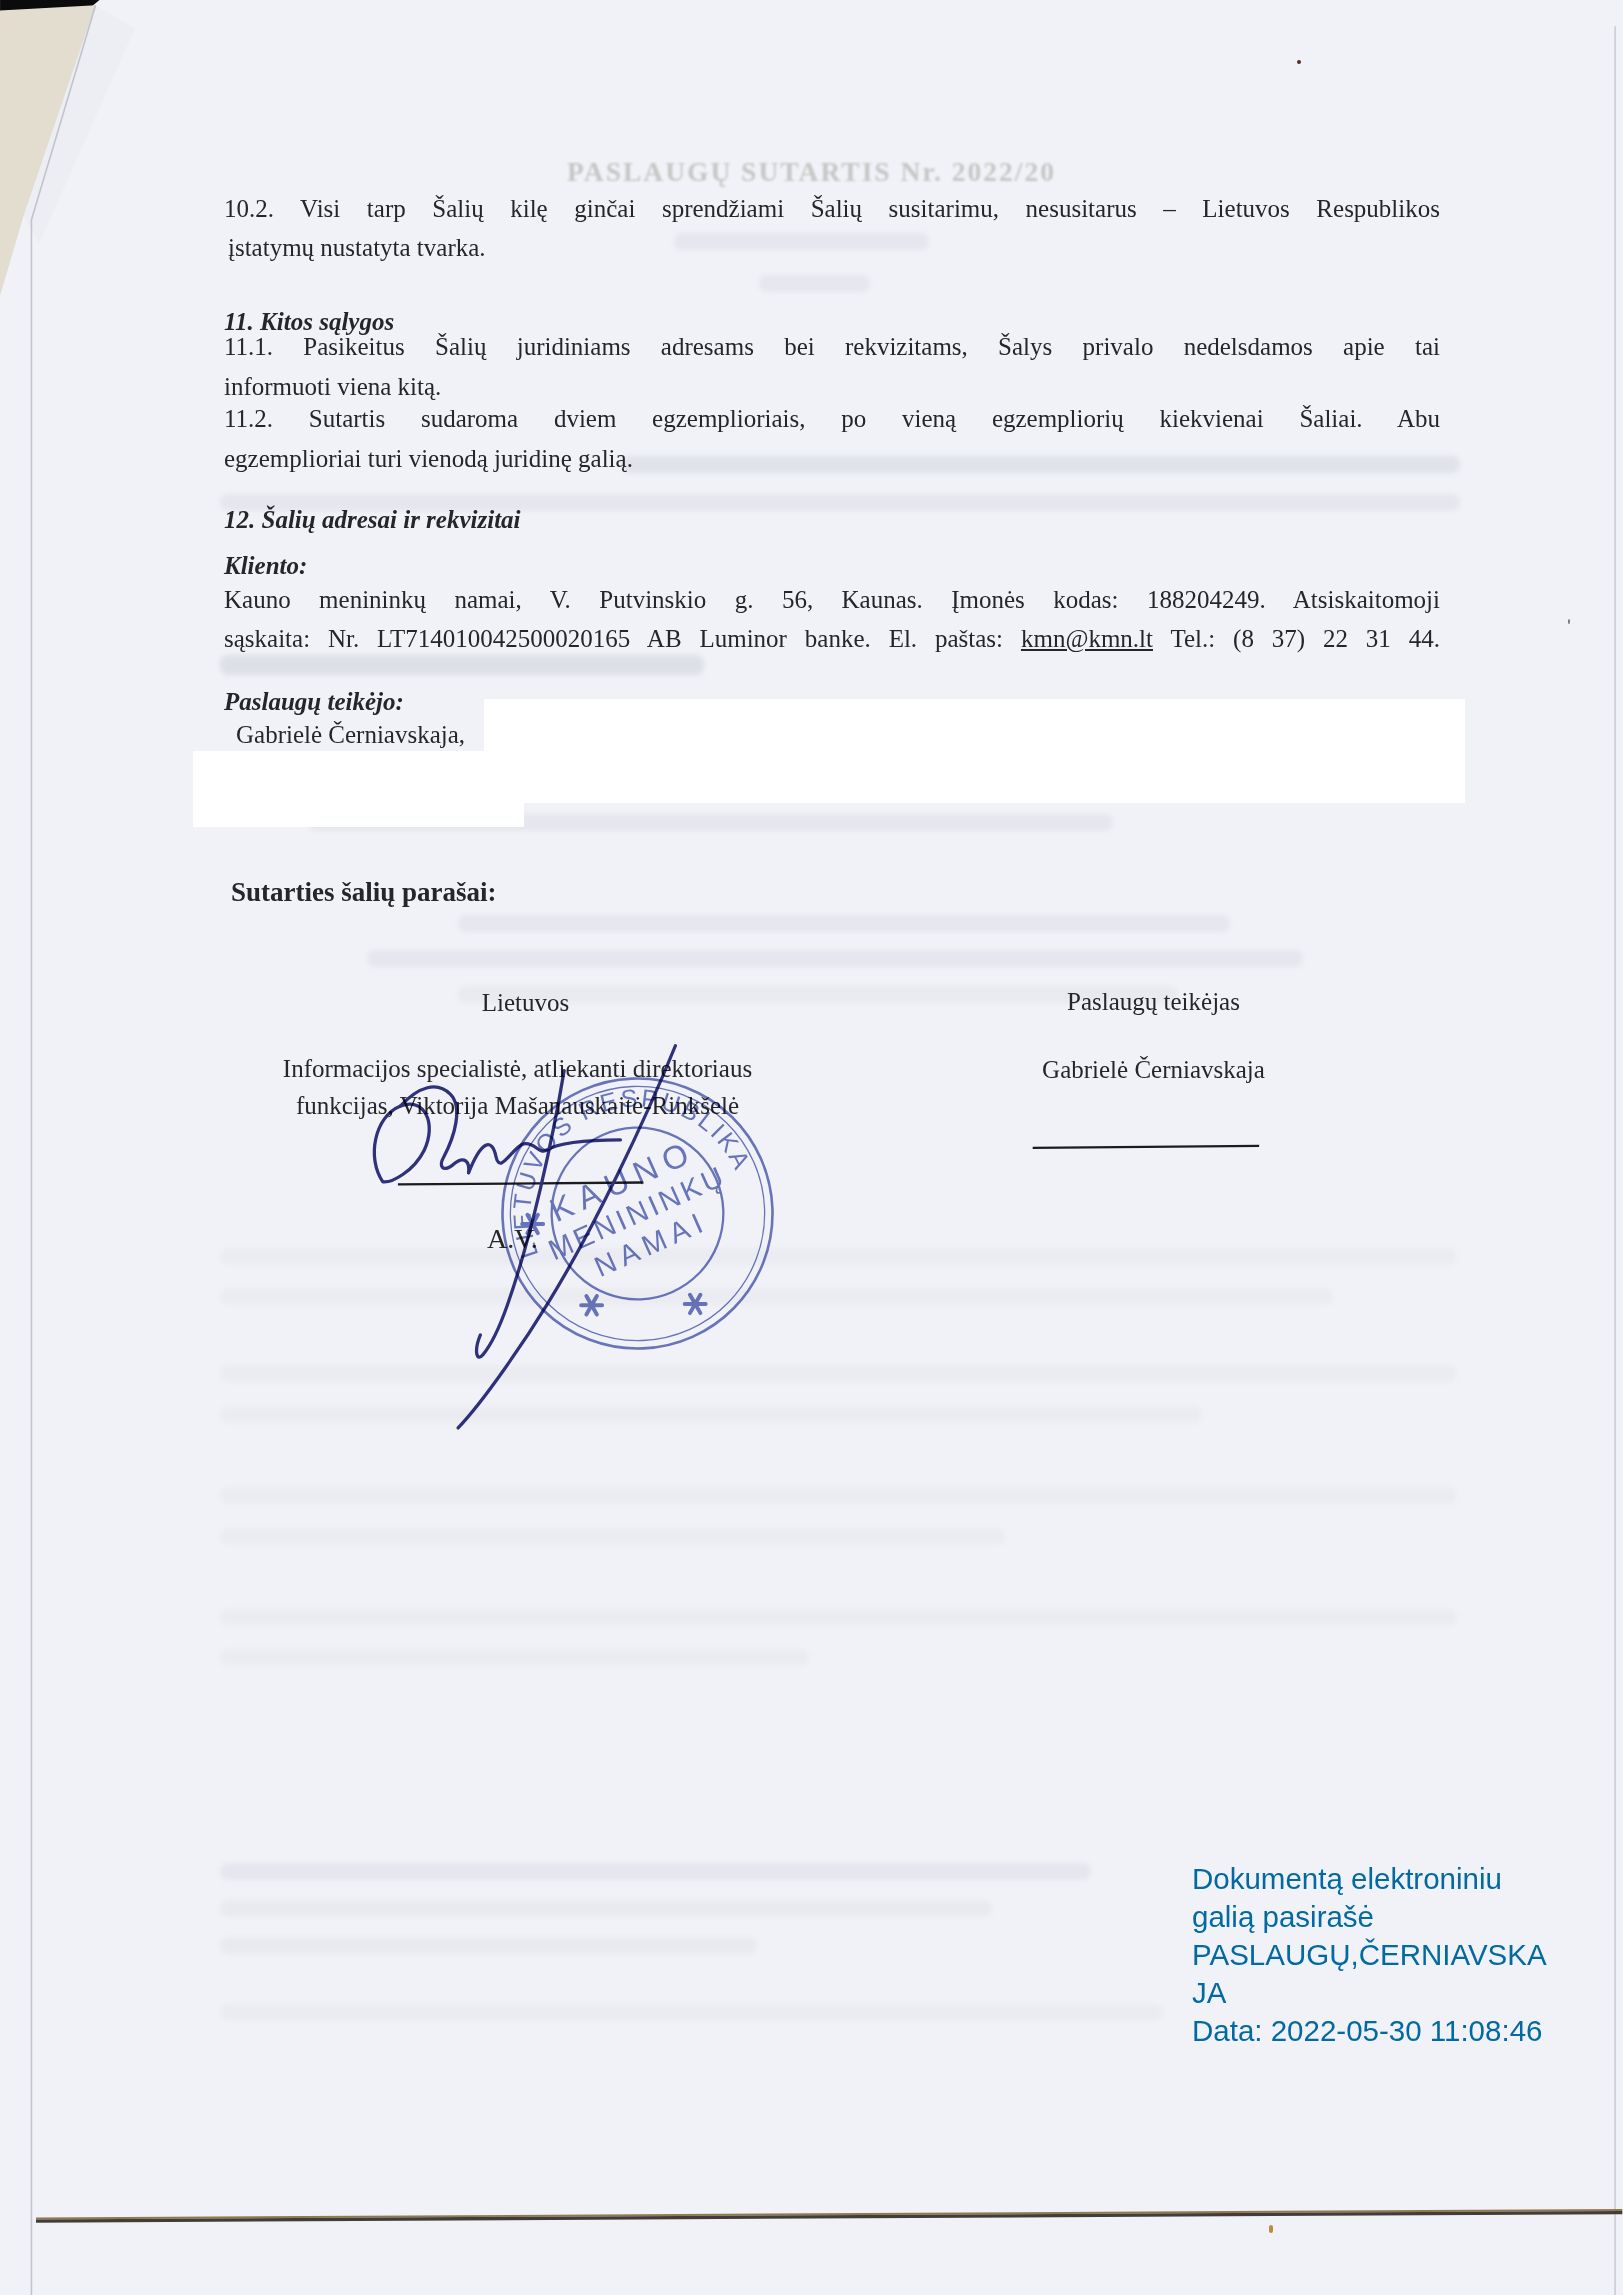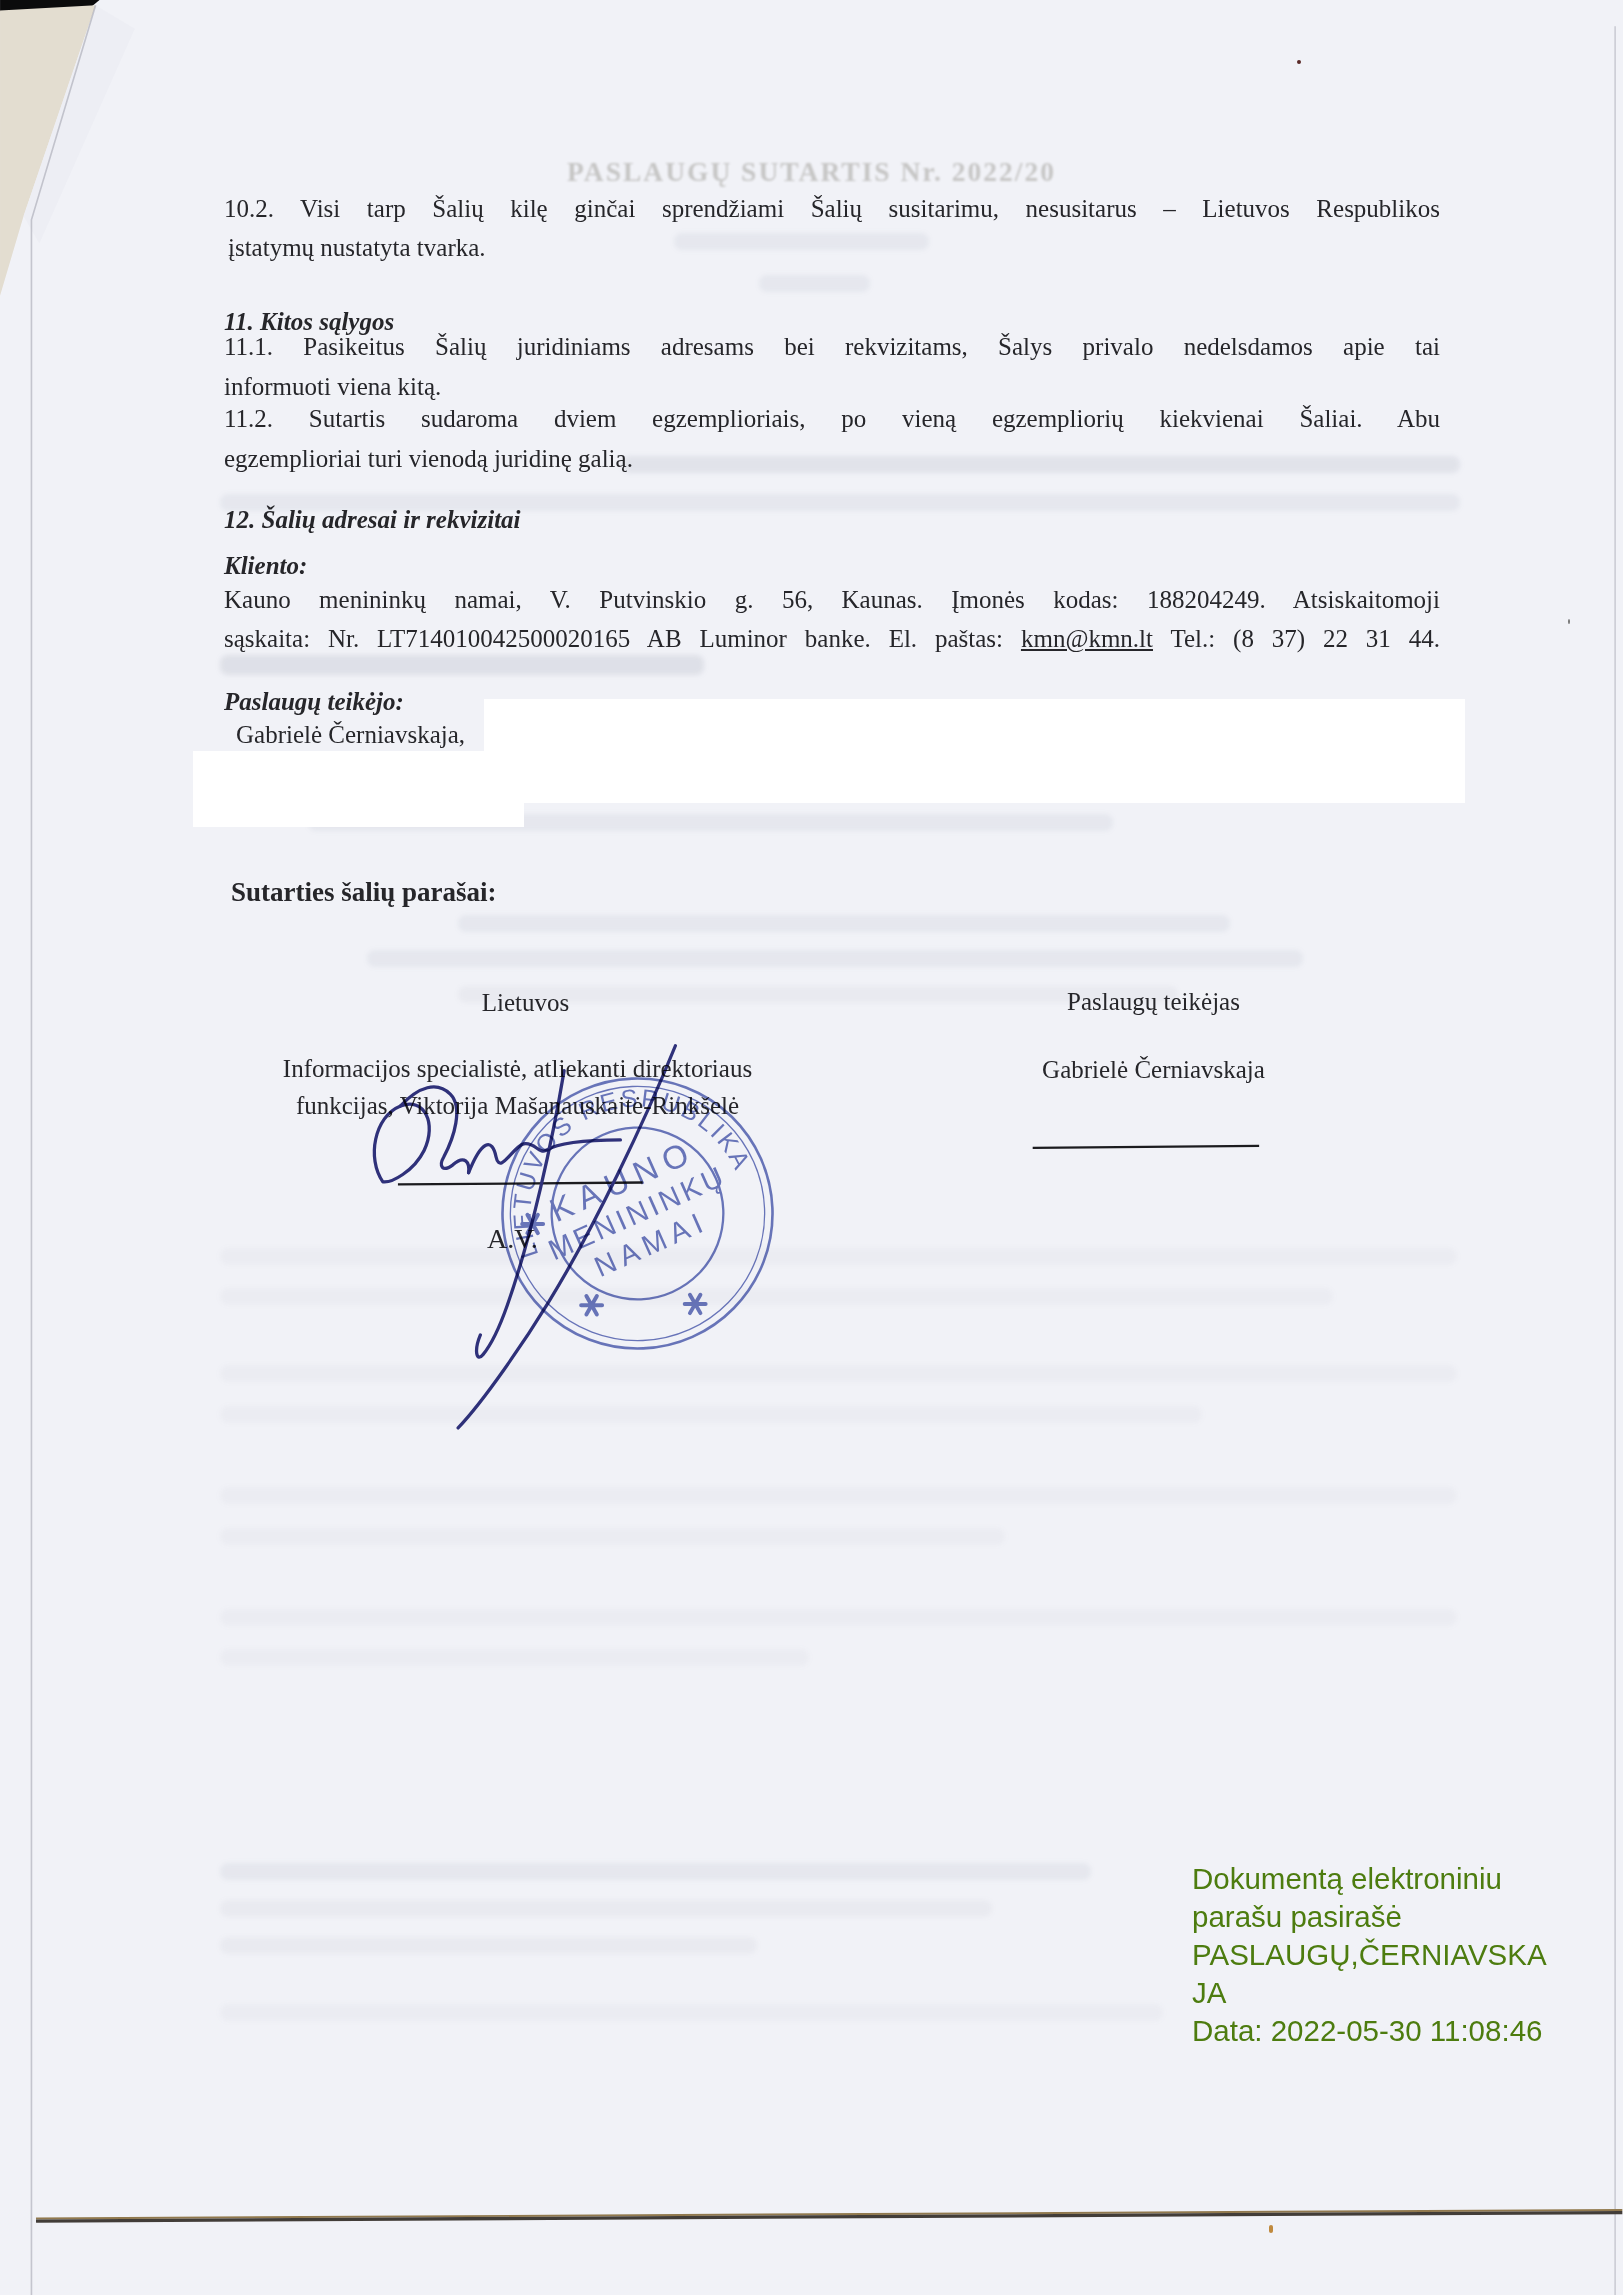--- a/index.html
+++ b/index.html
@@ -24,21 +24,21 @@
   .g04{background:rgba(90,95,125,0.04);}
   .g12{background:rgba(90,95,125,0.12);height:19.6px;}
   #ghost-title{
     position:absolute;left:0;top:156px;width:1623px;text-align:center;
     font-size:27.5px;font-weight:700;letter-spacing:2px;
     color:rgba(112,110,96,0.33);filter:blur(0.8px);
   }
   
   .redact{position:absolute;background:#ffffff;}
   
-  #esign{left:1192px;top:1860px;font-size:29.5px;line-height:38px;color:#4d7c0f;}
+  #esign{left:1192px;top:1860px;font-size:29.5px;line-height:38px;color:#0369a1;}
   
   .overlay{mix-blend-mode:multiply;pointer-events:none;}
   
   .speck{position:absolute;border-radius:50%;}
 </style>
 </head>
 <body>
 
 <div>
   <div id="ghost-title">PASLAUGŲ SUTARTIS Nr. 2022/20</div>
@@ -150,18 +150,18 @@
   <line x1="55" y1="3390" x2="2479" y2="3377" stroke="#9a8050" stroke-width="3"></line>
   <line x1="55" y1="3394" x2="2479" y2="3381" stroke="#46403a" stroke-width="5"></line>
 </svg>
 
 <div class="speck" style="left:1297px;top:60px;width:3.9px;height:3.9px;background:#5a2a28;"></div>
 <div class="speck" style="left:1269px;top:2225px;width:3.9px;height:7.9px;background:#c08a3e;border-radius:2px;"></div>
 <div class="speck" style="left:1568px;top:619px;width:2px;height:5.2px;background:#777;"></div>
 
 <div class="abs sans" id="esign">
   <div>Dokumentą elektroniniu</div>
-  <div>parašu pasirašė</div>
+  <div>galią pasirašė</div>
   <div>PASLAUGŲ,ČERNIAVSKA</div>
   <div>JA</div>
   <div>Data: 2022-05-30 11:08:46</div>
 </div>
 
 
 </body></html>

